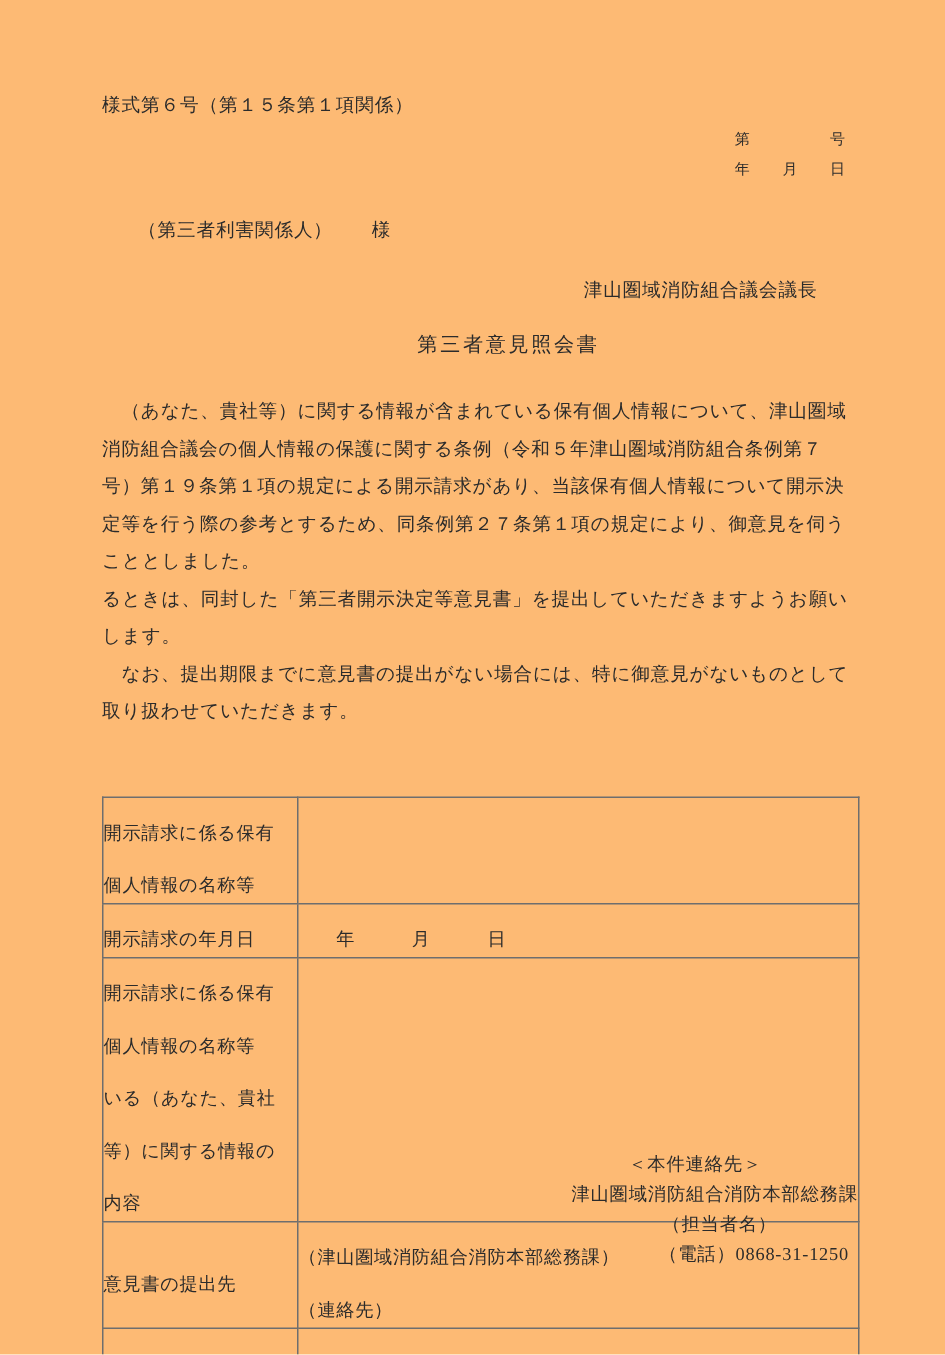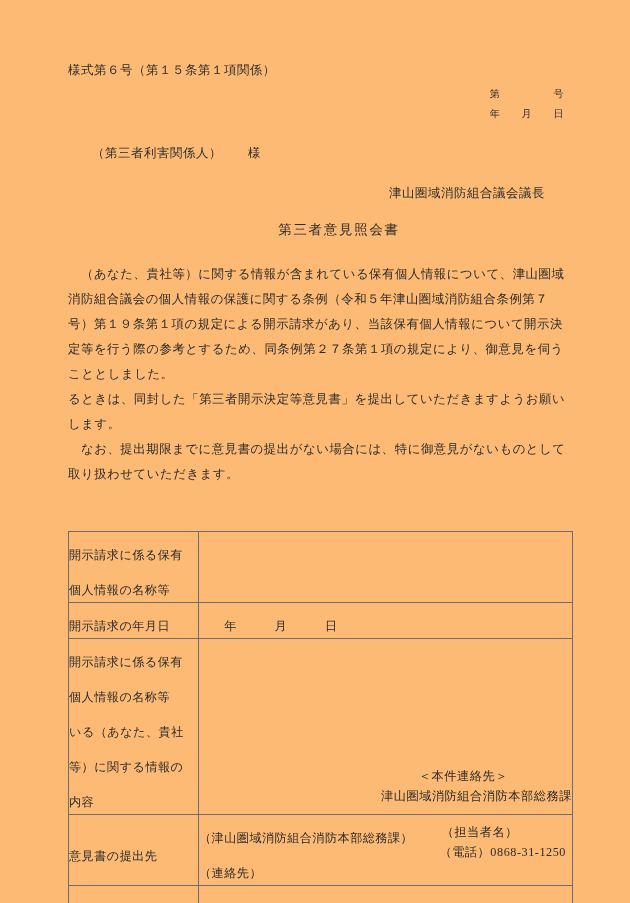--- a/index.html
+++ b/index.html
@@ -148,21 +148,21 @@
   }
   .footer-contact .fline {
     display: block;
     text-align: right;
     white-space: pre;
     line-height: 20px;
     padding-left: 40px;
   }
   .footer-contact .fline.i1 { padding-right: 68px; }
   .footer-contact .fline.i2 { padding-right: 4px; }
-  .footer-contact .fline.i3 { padding-right: 58px; margin-top: 16px; }
+  .footer-contact .fline.i3 { padding-right: 58px; }
   .footer-contact .fline.i4 { padding-right: 10px; }
 </style>
 </head>
 <body>
 
 <div id="page">
 
   <div class="form-no">様式第６号（第１５条第１項関係）</div>
 
   <div class="doc-number-block">

